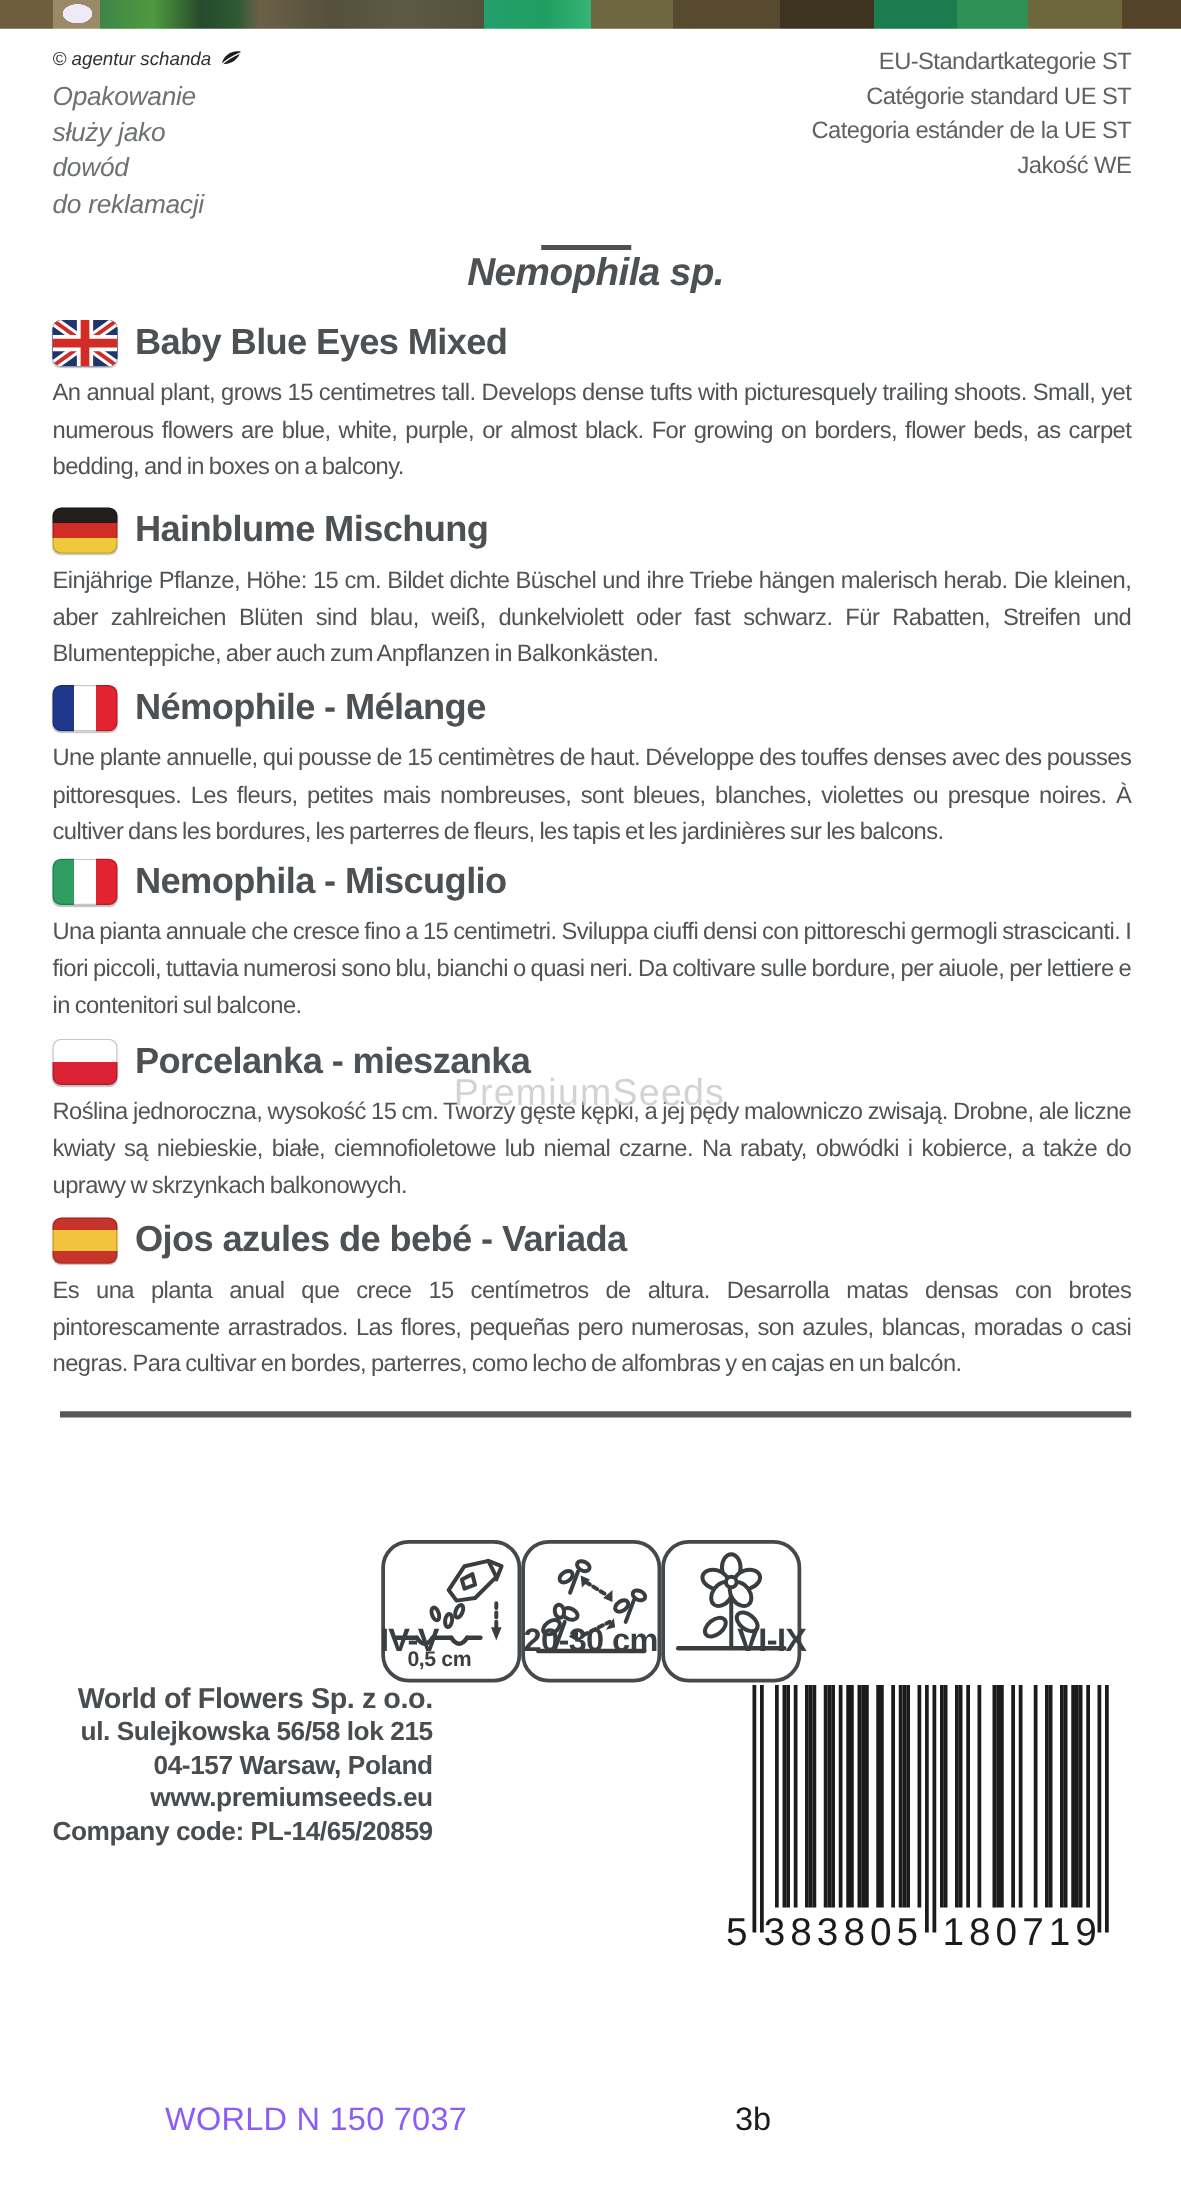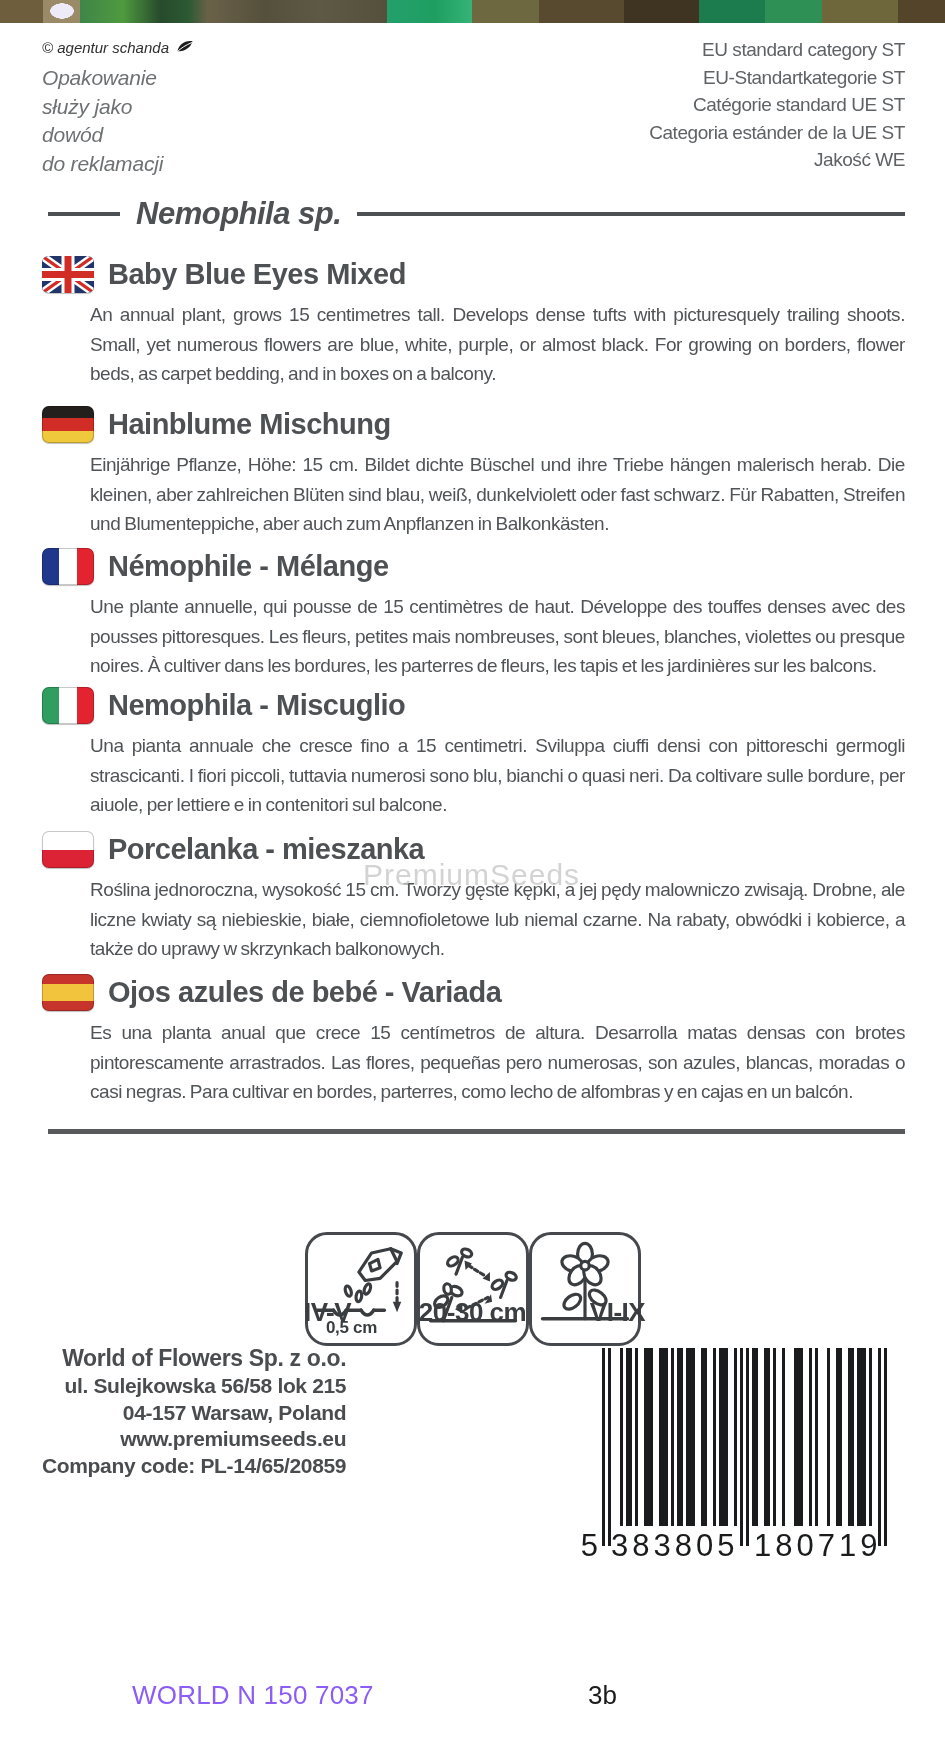--- a/index.html
+++ b/index.html
@@ -19,39 +19,39 @@
         #2f9055 81%,#2f9055 87%,#6f673c 87%,#6f673c 95%,
         #54452a 95%,#54452a 100%);}
   
   .credit{position:absolute;left:42px;top:38px;font-size:15px;font-style:italic;
           color:#2f2f2f;display:flex;align-items:center;gap:6px;}
   .pack-note{position:absolute;left:42px;top:64px;font-size:21px;font-style:italic;
              line-height:28.5px;color:#6e7173;letter-spacing:-0.2px;}
   .eu-lines{position:absolute;right:40px;top:36px;text-align:right;font-size:19px;
             line-height:27.6px;color:#5f6265;letter-spacing:-0.45px;}
   
-  .species-row{position:absolute;left:48px;top:196px;width:857px;display:flex;align-items:center;}
+  .species-row{position:absolute;left:48px;top:196px;width:857px;display:flex;align-items:center;flex-direction:column;}
   .species-row .rule{height:4px;background:#4e5154;}
   .rule-left{width:72px;margin-right:16px;}
   .rule-right{flex:1;margin-left:16px;}
   .species-title{font-size:31px;font-weight:700;font-style:italic;color:#4d5154;letter-spacing:-0.5px;white-space:nowrap;}
   
   .section{position:absolute;left:42px;width:863px;}
   .sec-head{display:flex;align-items:flex-start;}
   .flag{width:52px;height:37px;border-radius:7px;flex:0 0 52px;
         box-shadow:inset 0 0 0 1px rgba(0,0,0,.22), 0 1px 1px rgba(0,0,0,.25);}
   .flag-de{background:linear-gradient(#231f1c 0 33.3%,#d22c26 33.3% 66.6%,#f0c83c 66.6% 100%);}
   .flag-fr{background:linear-gradient(90deg,#20388c 0 33.3%,#ffffff 33.3% 66.6%,#e32430 66.6% 100%);}
   .flag-it{background:linear-gradient(90deg,#2f9e60 0 33.3%,#ffffff 33.3% 66.6%,#e32430 66.6% 100%);}
   .flag-pl{background:linear-gradient(#ffffff 0 50%,#dc2335 50% 100%);}
   .flag-es{background:linear-gradient(#c6342c 0 27%,#f2c33d 27% 73%,#c6342c 73% 100%);}
   .flag-uk{overflow:hidden;position:relative;background:#22356b;}
   .sec-title{margin-left:14px;font-size:29px;line-height:37px;font-weight:700;color:#4d5154;letter-spacing:-0.5px;white-space:nowrap;}
   .sec-text{margin-top:7px;font-size:19px;line-height:29.5px;text-align:justify;
-            color:#515457;letter-spacing:-0.45px;word-spacing:-1px;margin-left:48px;}
+            color:#515457;letter-spacing:-0.45px;word-spacing:-1px;}
   .watermark{position:absolute;left:363px;top:858px;font-size:30px;color:#c9c9c9;
              letter-spacing:1px;opacity:.8;}
   
   .divider{position:absolute;left:48px;top:1129px;width:857px;height:5px;background:#57595b;}
   
   .icons-row{position:absolute;left:0;top:1232px;width:945px;display:flex;justify-content:center;}
   .icon-box{position:relative;width:106px;height:108px;border:3.5px solid #45484c;border-radius:22px;background:#fff;}
   .icon-box svg{position:absolute;left:0;top:0;}
   .depth-label{position:absolute;bottom:5px;left:4px;width:80px;text-align:center;
                font-size:17px;font-weight:700;color:#3b3e41;letter-spacing:-0.3px;}
@@ -92,21 +92,20 @@
   </div>
 
   <div class="pack-note">
     <div>Opakowanie</div>
     <div>służy jako</div>
     <div>dowód</div>
     <div>do reklamacji</div>
   </div>
 
   <div class="eu-lines">
-    <div>EU standard category ST</div>
     <div>EU-Standartkategorie ST</div>
     <div>Catégorie standard UE ST</div>
     <div>Categoria estánder de la UE ST</div>
     <div>Jakość WE</div>
   </div>
 
   <div class="species-row">
     <div class="rule rule-left"></div>
     <div class="species-title">Nemophila sp.</div>
     <div class="rule rule-right"></div>

